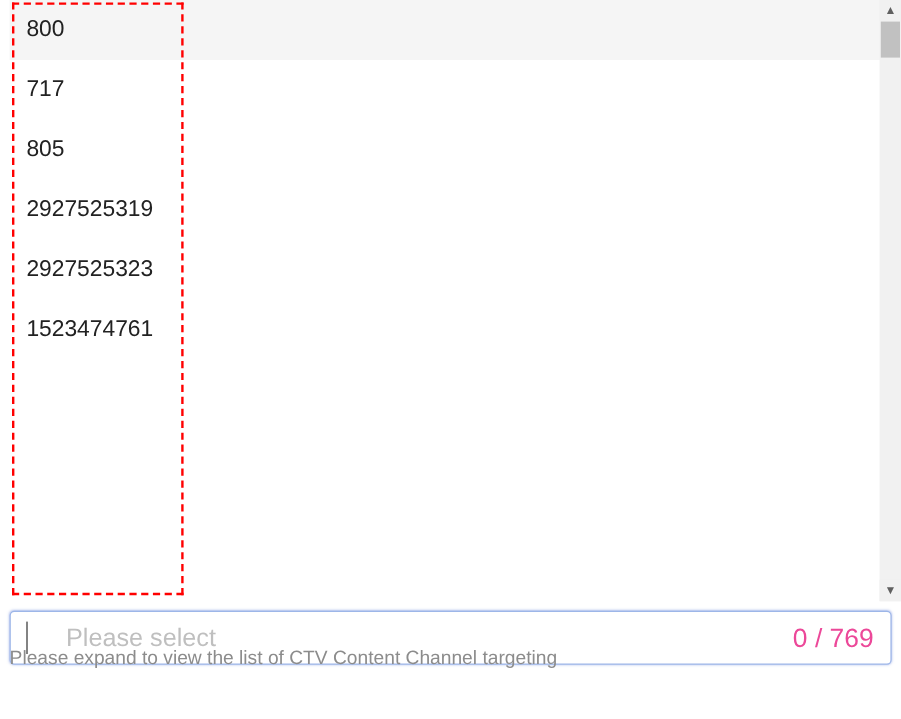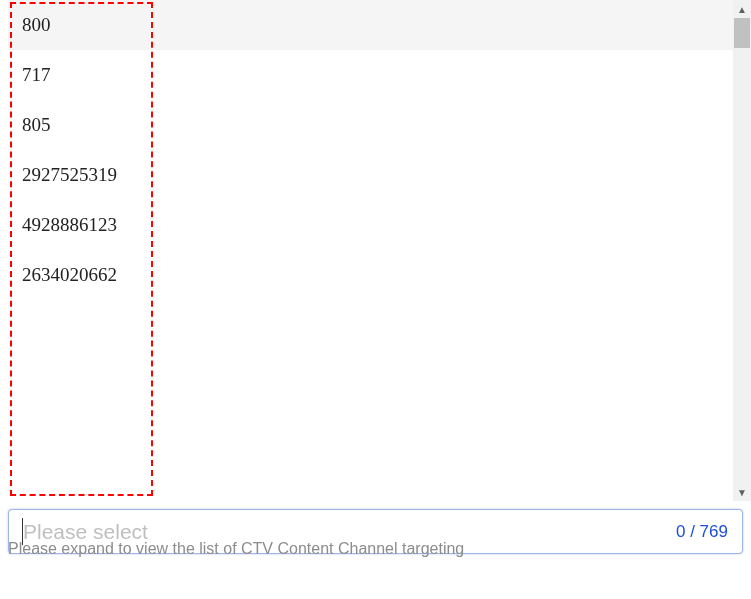--- a/index.html
+++ b/index.html
@@ -24,21 +24,20 @@
     background: #fff;
   }
   .list-item {
     height: 50px;
     display: flex;
     align-items: center;
     padding-left: 14px;
     font-size: 19px;
     color: #222;
     cursor: pointer;
-    font-family: Liberation Serif, serif;
   }
   .list-item:first-child {
     background: #f5f5f5;
   }
   .scrollbar {
     position: absolute;
     right: 0;
     top: 0;
     width: 18px;
     height: 501px;
@@ -88,35 +87,36 @@
     padding: 0 14px;
     background: #fff;
   }
   .select-input {
     flex: 1;
     border: none;
     outline: none;
     font-size: 21px;
     color: #333;
     background: transparent;
+    margin-left: 32px;
   }
   .select-input::placeholder {
     color: #bfbfbf;
   }
   .cursor-bar {
     position: absolute;
     left: 22px;
     top: 518px;
     width: 1px;
     height: 27px;
     background: #333;
   }
   .counter {
-    font-size: 17px;
-    color: #1d4ed8;
+    font-size: 22px;
+    color: #ec4899;
     white-space: nowrap;
   }
   .hint-text {
     position: absolute;
     left: 8px;
     top: 540px;
     font-size: 16px;
     color: #8c8c8c;
   }
 </style>
@@ -132,24 +132,24 @@
     <div class="list-item">
         <span>717</span>
       </div>
     <div class="list-item">
         <span>805</span>
       </div>
     <div class="list-item">
         <span>2927525319</span>
       </div>
     <div class="list-item">
-        <span>4928886123</span>
+        <span>2927525323</span>
       </div>
     <div class="list-item">
-        <span>2634020662</span>
+        <span>1523474761</span>
       </div>
   </div>
 
   <div class="scrollbar">
     <div class="scroll-up">
         <span>▲</span>
       </div>
     <div class="scroll-thumb"></div>
     <div class="scroll-down">
         <span>▼</span>

